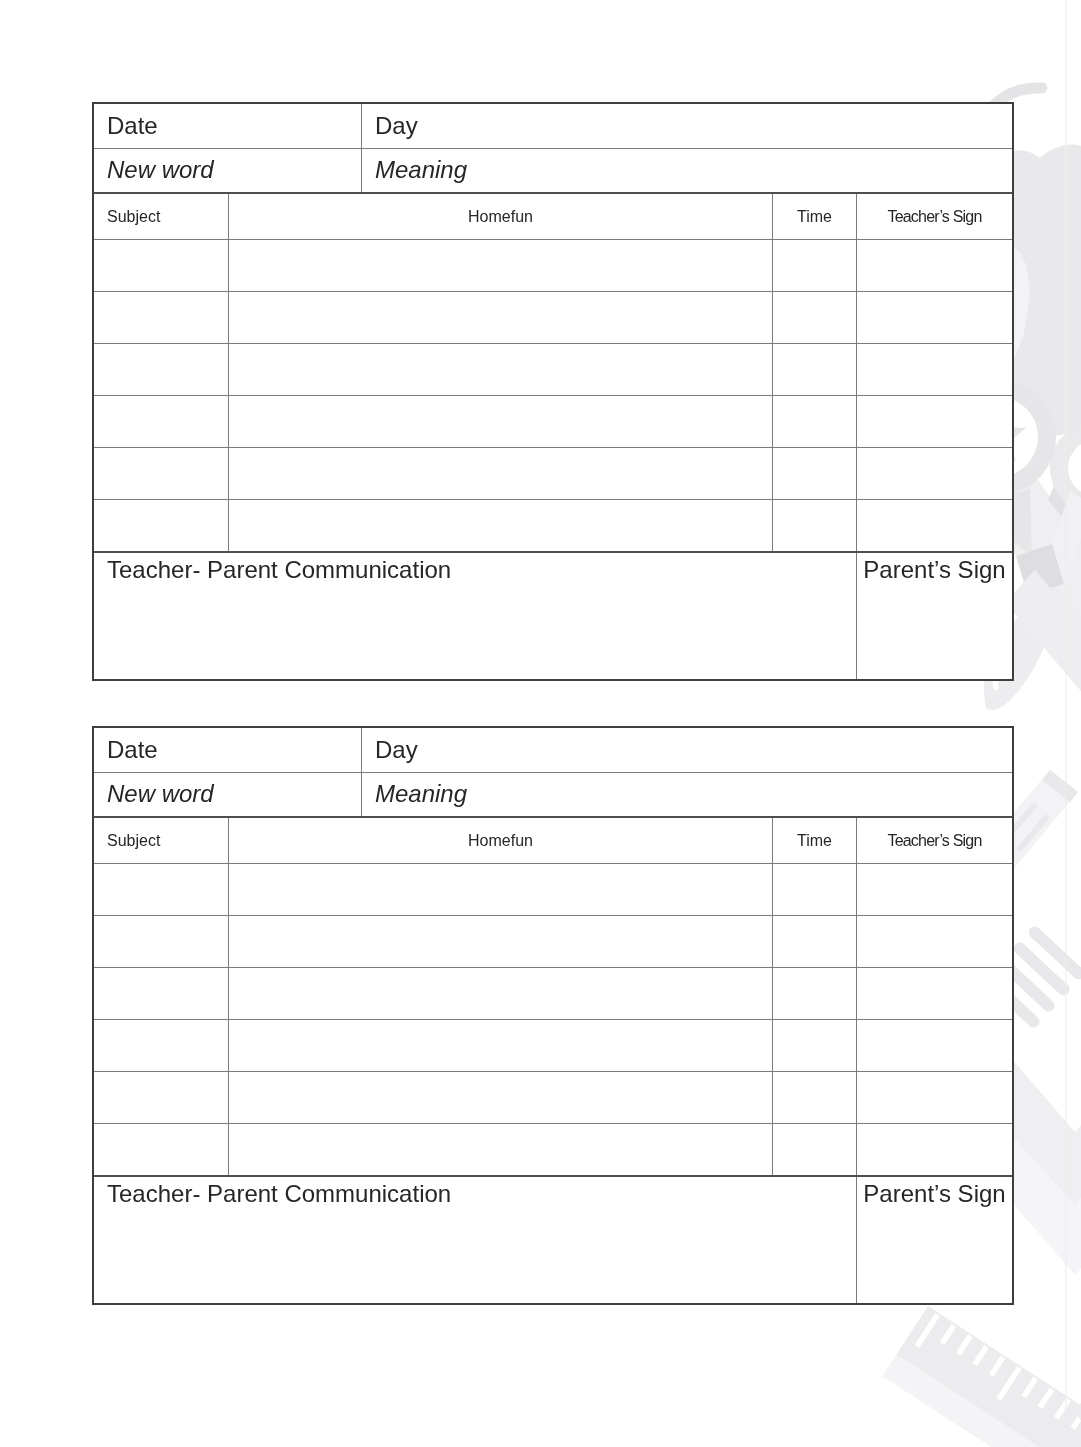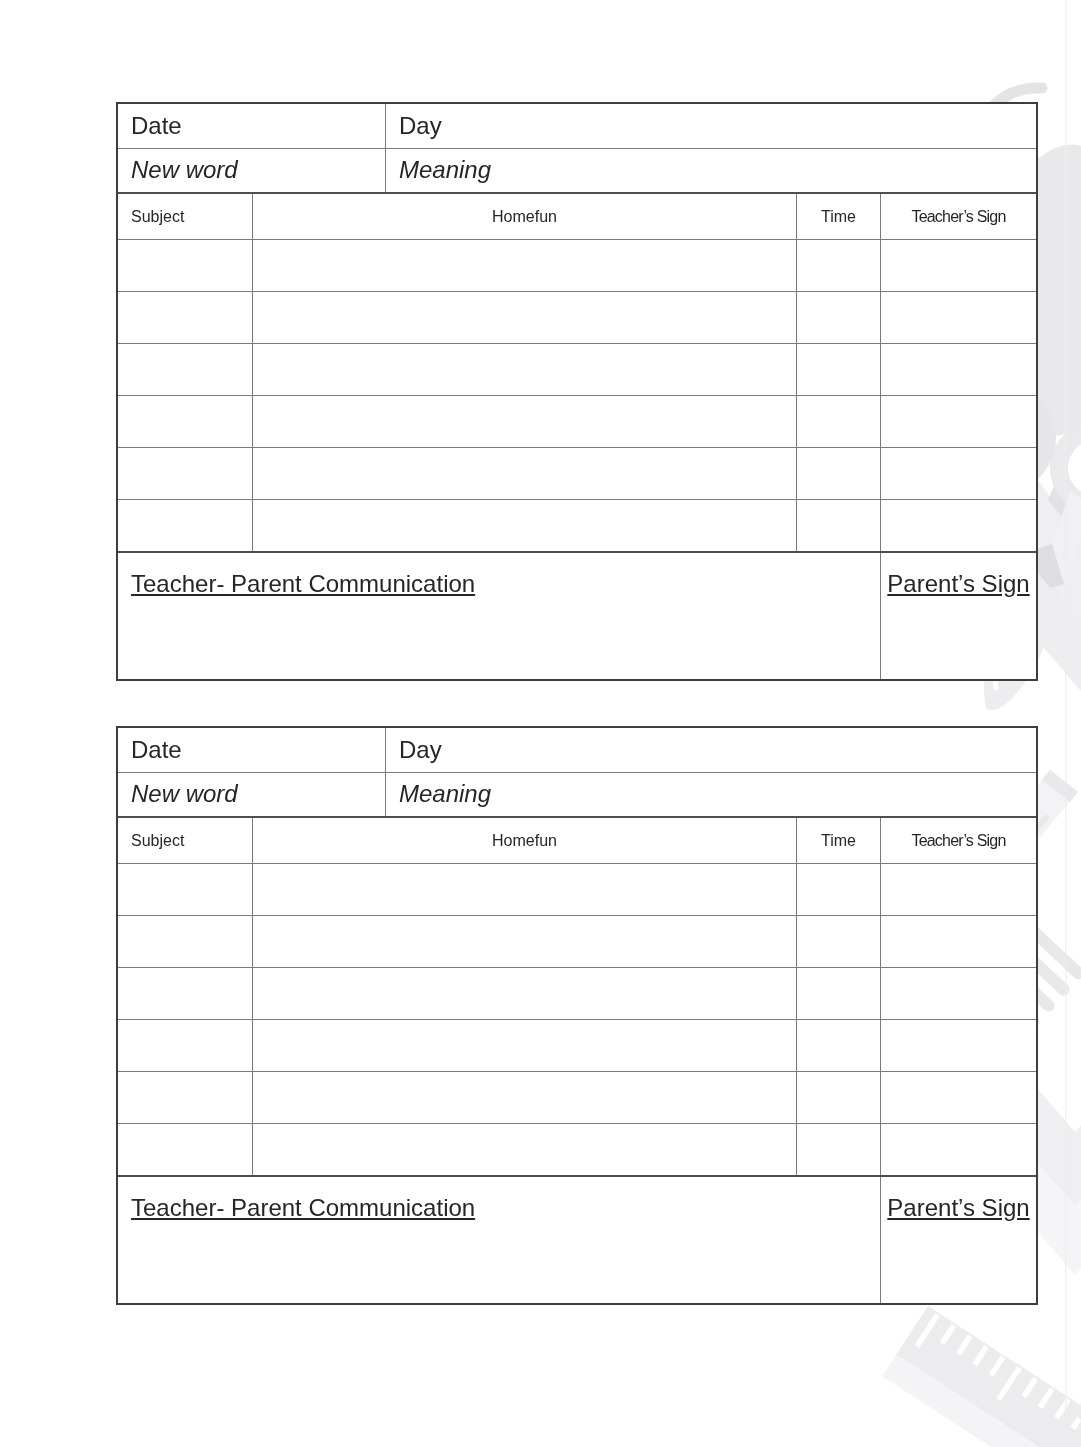--- a/index.html
+++ b/index.html
@@ -11,21 +11,21 @@
     background:#ffffff;
     font-family:"Liberation Sans", sans-serif;
     color:#262626;
   }
   .watermark { position:absolute; left:0; top:0; width:1081px; height:1447px; }
 
   
   .diary-table {
     position:relative;
     width:922px;
-    margin-left:116px;
+    margin-left:92px;
     background:#ffffff;
     border:2px solid #3e3e3e;
     box-sizing:border-box;
     text-align:right;
   }
   .diary-table:first-of-type { margin-top:102px; margin-bottom:45px; }
 
   .cell {
     display:flex; align-items:center;
     box-sizing:border-box;
@@ -57,21 +57,21 @@
   .teacher-sign { letter-spacing:-0.8px; }
 
   
   .sec-comm {
     display:grid;
     grid-template-columns:1fr 156px;
     grid-auto-rows:126px;
     border-top:2.5px solid #4f4f4f;
   }
   .sec-comm > .cell:nth-child(2) { border-left:1.5px solid #7b7b7b; }
-  .comm { align-items:flex-start; padding-top:18px;text-decoration:underline; }
+  .comm { align-items:flex-start; padding-top:4px; }
   .comm.center { justify-content:center; }
 </style>
 </head>
 <body>
 
 <div class="page">
 
   <svg class="watermark" viewBox="0 0 1081 1447" width="1081" height="1447" aria-hidden="true">
 
     <g>

